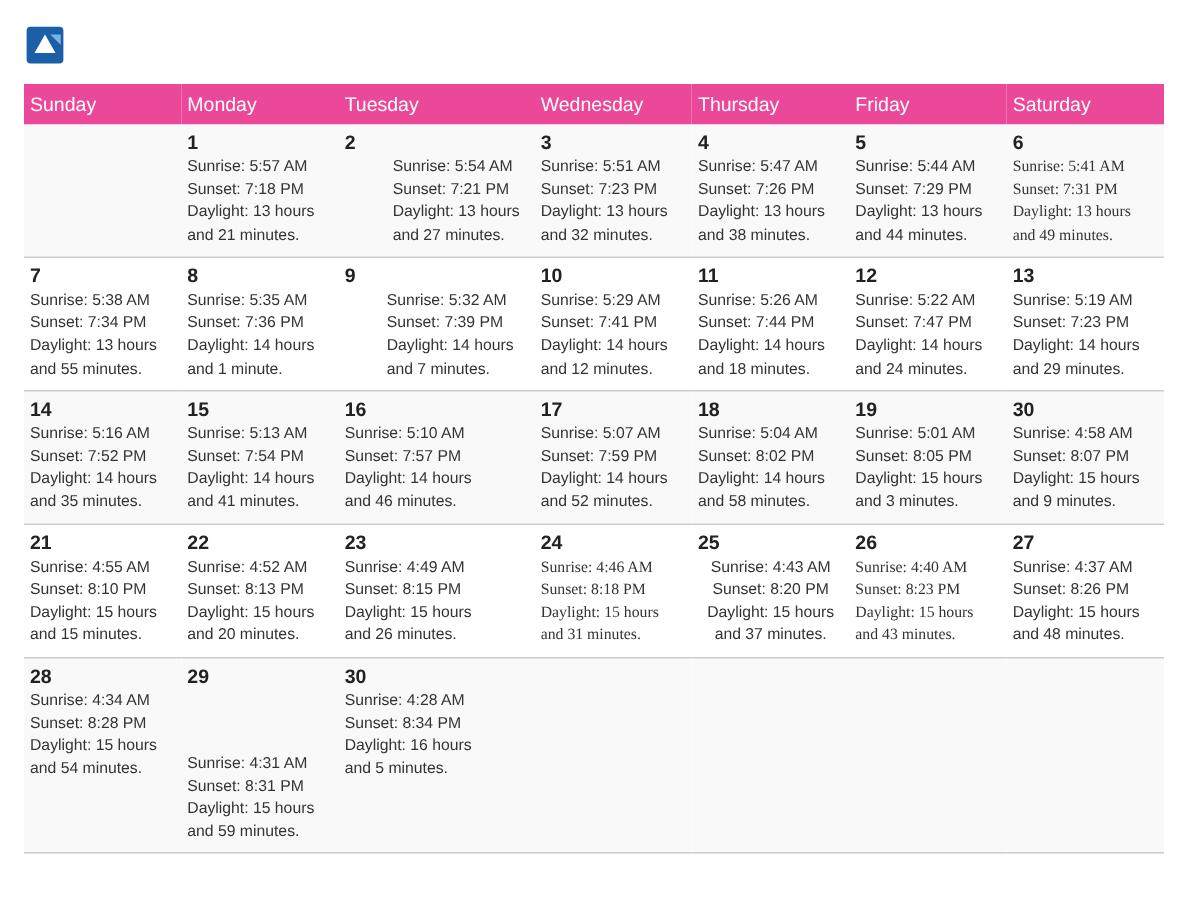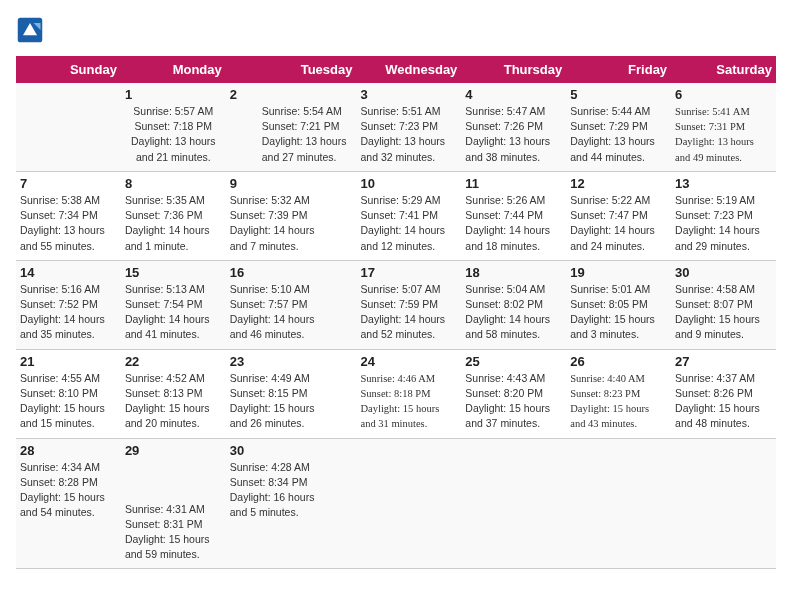--- a/index.html
+++ b/index.html
@@ -46,26 +46,26 @@
       font-size: 16px;
       font-weight: normal;
       color: #555;
     }
     table {
       width: 100%;
       border-collapse: collapse;
       font-size: 11px;
     }
     thead tr th {
-      background-color: #be185d;
+      background-color: #ec4899;
       color: #fff;
       padding: 6px 4px;
-      text-align: right;
+      text-align: left;
       font-size: 13px;
-      font-weight: bold;
+      font-weight: normal;
     }
     tbody tr {
       border-bottom: 1px solid #ccc;
     }
     tbody tr:nth-child(odd) {
       background: #f9f9f9;
     }
     tbody tr:nth-child(even) {
       background: #fff;
     }
@@ -120,21 +120,21 @@
         <th>Thursday</th>
         <th>Friday</th>
         <th>Saturday</th>
       </tr>
   </thead>
   <tbody id="calendar-body">
   <tr>
         <td></td>
         <td>
           <span class="day-num">1</span>
-          <div class="day-info" style="white-space: pre-line; text-align: center;">Sunrise: 5:57 AM
+          <div class="day-info" style="white-space: pre-line;">Sunrise: 5:57 AM
 Sunset: 7:18 PM
 Daylight: 13 hours
 and 21 minutes.</div>
         </td>
         <td>
           <span class="day-num">2</span>
           <div class="day-info" style="white-space: pre-line; margin-left: 32px;">Sunrise: 5:54 AM
 Sunset: 7:21 PM
 Daylight: 13 hours
 and 27 minutes.</div>
@@ -178,21 +178,21 @@
         </td>
         <td>
           <span class="day-num">8</span>
           <div class="day-info" style="white-space: pre-line;">Sunrise: 5:35 AM
 Sunset: 7:36 PM
 Daylight: 14 hours
 and 1 minute.</div>
         </td>
         <td>
           <span class="day-num">9</span>
-          <div class="day-info" style="white-space: pre-line;">Sunrise: 5:32 AM
+          <div class="day-info" style="white-space: pre-line; margin-left: 28px;">Sunrise: 5:32 AM
 Sunset: 7:39 PM
 Daylight: 14 hours
 and 7 minutes.</div>
         </td>
         <td>
           <span class="day-num">10</span>
           <div class="day-info" style="white-space: pre-line;">Sunrise: 5:29 AM
 Sunset: 7:41 PM
 Daylight: 14 hours
 and 12 minutes.</div>
@@ -294,21 +294,21 @@
         </td>
         <td>
           <span class="day-num">24</span>
           <div class="day-info" style="white-space: pre-line; font-family: Liberation Serif, serif;">Sunrise: 4:46 AM
 Sunset: 8:18 PM
 Daylight: 15 hours
 and 31 minutes.</div>
         </td>
         <td>
           <span class="day-num">25</span>
-          <div class="day-info" style="white-space: pre-line;">Sunrise: 4:43 AM
+          <div class="day-info" style="white-space: pre-line; text-align: center;">Sunrise: 4:43 AM
 Sunset: 8:20 PM
 Daylight: 15 hours
 and 37 minutes.</div>
         </td>
         <td>
           <span class="day-num">26</span>
           <div class="day-info" style="white-space: pre-line; font-family: Liberation Serif, serif;">Sunrise: 4:40 AM
 Sunset: 8:23 PM
 Daylight: 15 hours
 and 43 minutes.</div>

